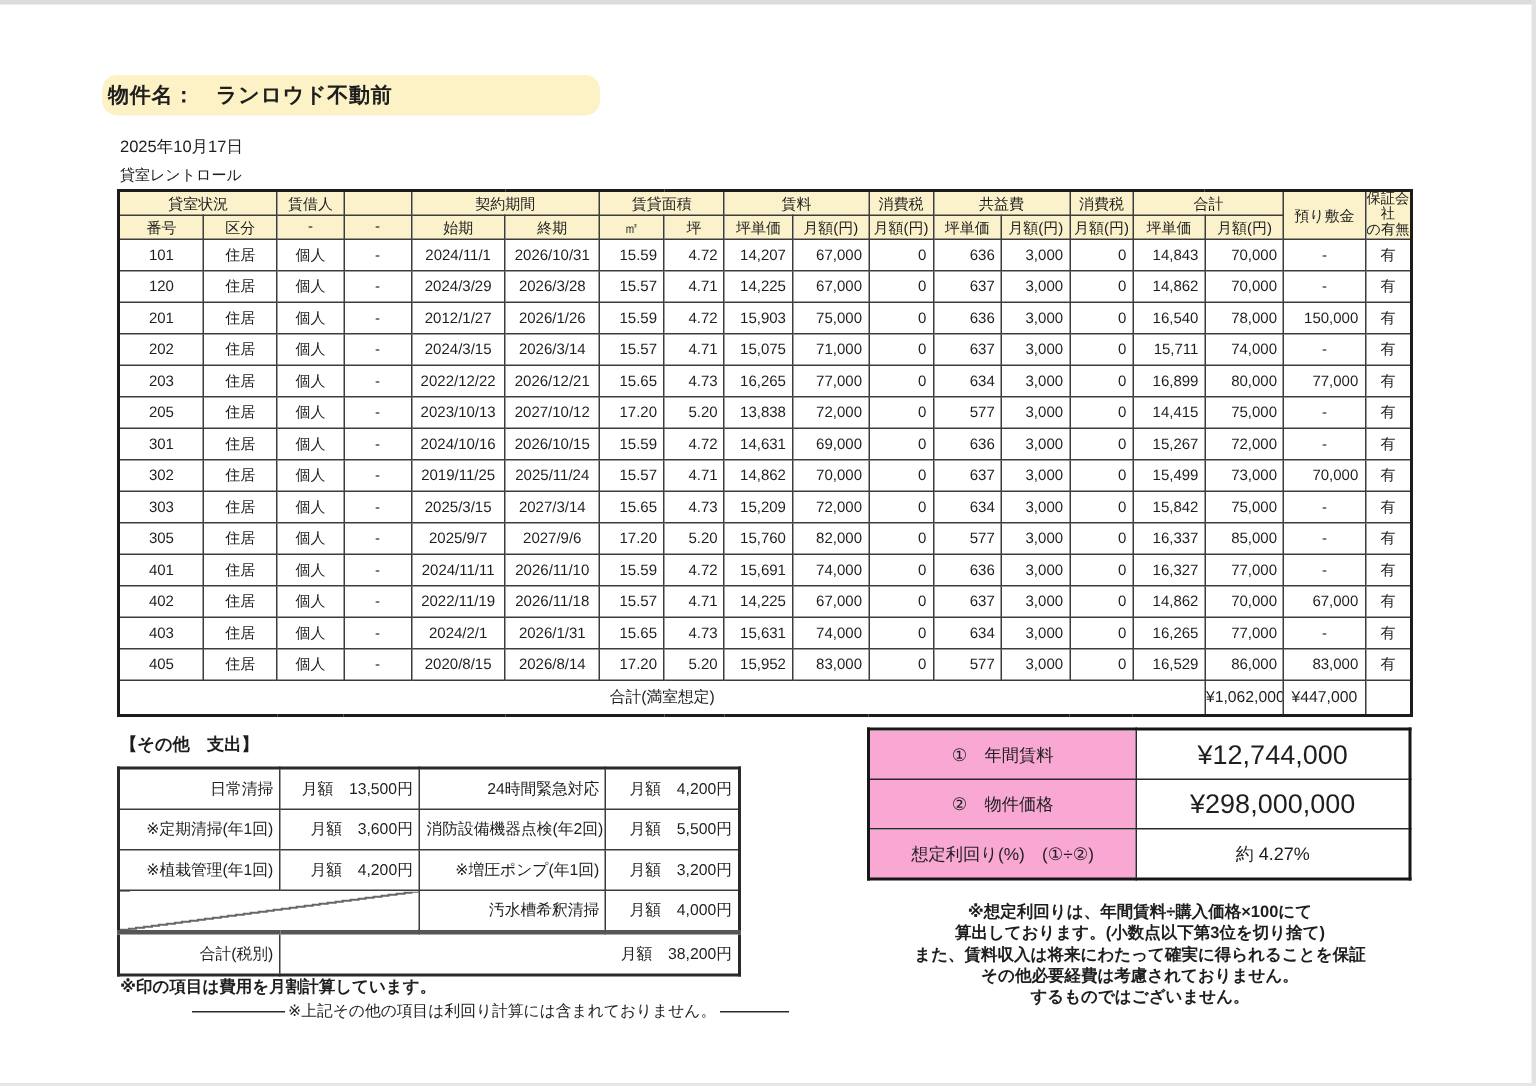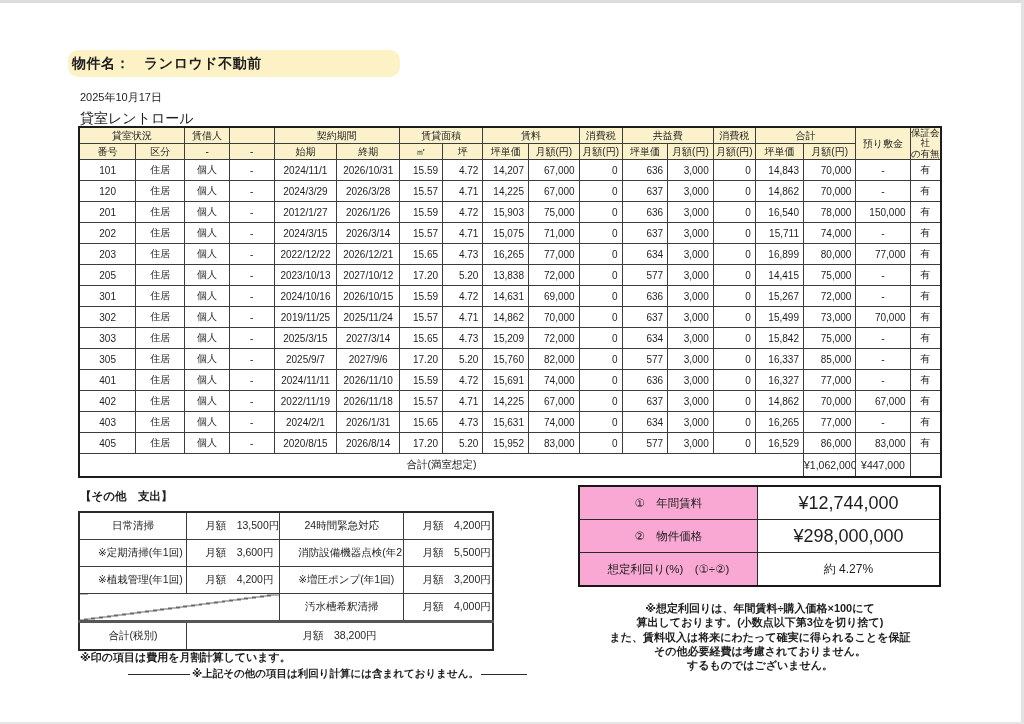--- a/index.html
+++ b/index.html
@@ -16,21 +16,21 @@
   
   .title-strip{
     position:absolute;left:68px;top:50px;width:332px;height:27px;
     background:#fcf2c6;display:flex;align-items:center;
     font-size:14px;font-weight:bold;letter-spacing:.5px;border-radius:10px;
   }
   .title-strip .lbl{margin-left:4px;}
   .title-strip .val{margin-left:14px;}
 
   .date-line{position:absolute;left:80px;top:90px;font-size:11px;}
-  .rr-title{position:absolute;left:80px;top:110px;font-size:14px;}
+  .rr-title{position:absolute;left:80px;top:110px;font-size:10px;}
 
   
   table{border-collapse:collapse;table-layout:fixed;}
   .rentroll{
     position:absolute;left:78px;top:126px;width:864px;
     font-size:10px;border:2px solid #1c1c1c;
   }
   .rentroll th,.rentroll td{
     border:1px solid #3c3c3c;font-weight:normal;overflow:hidden;
     white-space:nowrap;padding:0;
@@ -42,33 +42,33 @@
   .rentroll .num{text-align:right;padding-right:4px;}
   .rentroll .total-row td{height:22px;font-size:10.5px;}
 
   
   .exp-title{position:absolute;left:80px;top:489px;font-size:11.5px;font-weight:bold;}
   .expenses{
     position:absolute;left:78px;top:511px;width:416px;
     font-size:10.5px;border:2px solid #2a2a2a;
   }
   .expenses td{
-    border:1px solid #3c3c3c;height:26px;text-align:center;
-    overflow:hidden;white-space:nowrap;padding:0 18px;
+    border:1px solid #3c3c3c;height:26px;text-align:right;
+    overflow:hidden;white-space:nowrap;padding:0 4px;
   }
   .expenses tr.total td{border-top:3px solid #565656;}
   .expenses td.diag{
     background:linear-gradient(to bottom right,
       transparent calc(50% - 1px), #666 calc(50% - 1px),
       #666 calc(50% + 0.5px), transparent calc(50% + 0.5px));
   }
   .exp-note1{position:absolute;left:80px;top:650px;font-size:11px;font-weight:bold;}
   .note2-row{
     position:absolute;left:128px;top:666px;width:400px;height:16px;
-    display:flex;align-items:center;font-size:10.5px;font-weight:bold;
+    display:flex;align-items:center;font-size:10.5px;font-weight:normal;
   }
   .note2-row .dash{height:0;border-top:1.5px solid #2a2a2a;}
   .note2-row .dash.l{width:62px;margin-right:2px;}
   .note2-row .dash.r{width:46px;margin-left:2px;}
 
   
   .yield{
     position:absolute;left:578px;top:485px;width:363px;
     border:2.5px solid #171717;font-size:11.5px;
   }

